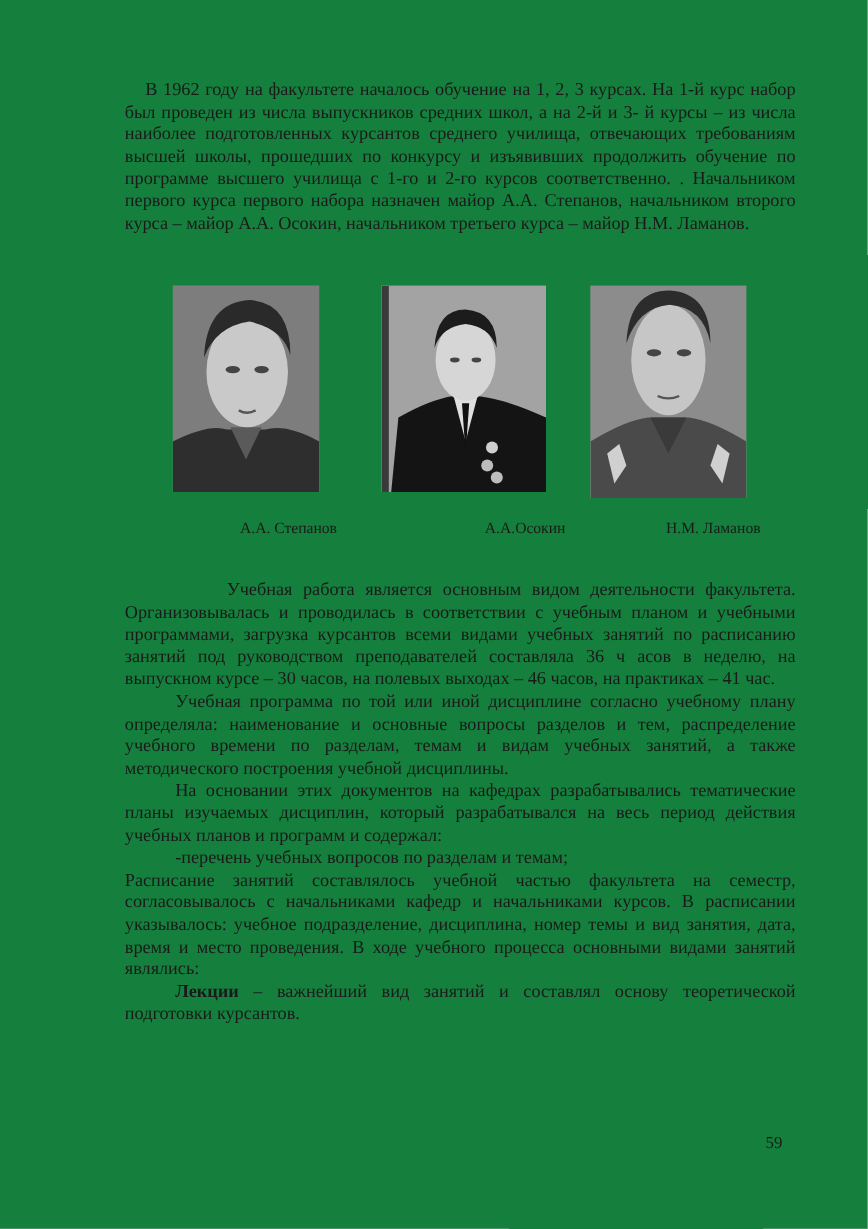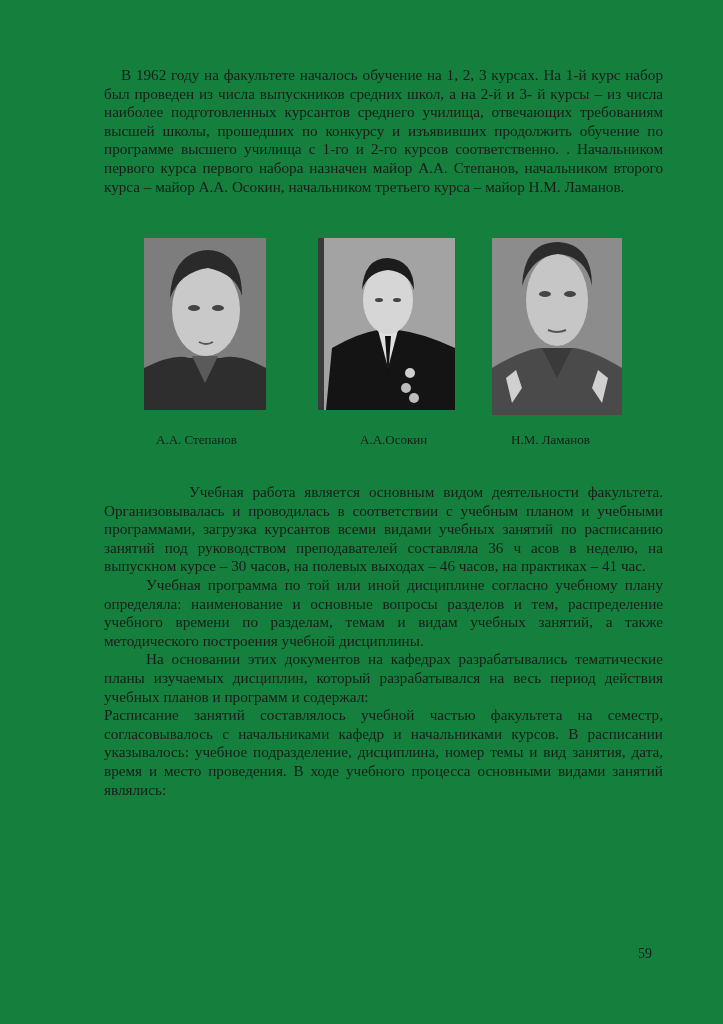--- a/index.html
+++ b/index.html
@@ -7,21 +7,21 @@
          font-family: "Liberation Serif", "DejaVu Serif", serif; color: #1a1a1a; }
   .page { position: absolute; left: 0; top: 0; width: 723px; height: 1024px; background: #15803d; }
   .text-block { position: absolute; left: 104px; width: 559px; font-size: 15.2px; line-height: 18.6px; text-align: justify; }
   .text-block p { margin: 0; }
   .indent1 { text-indent: 17px; }
   .indent2 { text-indent: 42px; }
   .indent-big { text-indent: 85px; }
   .list-item { padding-left: 42px; text-indent: 0; }
   .photo { position: absolute; overflow: hidden; background: #8a8a8a; }
   .photo svg { width: 100%; height: 100%; display: block; }
-  .caption { position: absolute; font-size: 13px; top: 432px; }
+  .caption { position: absolute; font-size: 13px; top: 432px; margin-left: 44px; }
   .page-number { position: absolute; left: 638px; top: 946px; font-size: 14px; }
   b { font-weight: bold; }
 </style>
 </head>
 <body>
 
 <div class="page">
 
   <div class="text-block" style="top:66px;">
     <p class="indent1">В 1962 году  на факультете началось обучение на 1, 2, 3 курсах. На 1-й курс набор был проведен из числа выпускников средних школ, а на 2-й и  3- й курсы – из числа наиболее подготовленных курсантов среднего училища, отвечающих требованиям высшей школы, прошедших по конкурсу и изъявивших продолжить обучение по программе высшего училища с 1-го и 2-го курсов соответственно. . Начальником первого курса первого набора назначен майор А.А. Степанов, начальником второго курса – майор    А.А. Осокин, начальником третьего курса – майор Н.М. Ламанов.</p>
@@ -71,17 +71,19 @@
   </div>
 
   <div class="caption" style="left:156px;">А.А. Степанов</div>
   <div class="caption" style="left:360px;">А.А.Осокин</div>
   <div class="caption" style="left:511px;text-align:center;">Н.М. Ламанов</div>
 
   <div class="text-block" style="top:483px;">
     <p class="indent-big">Учебная работа является основным видом деятельности факультета. Организовывалась и проводилась в соответствии с учебным планом и учебными программами, загрузка курсантов всеми видами учебных занятий по расписанию занятий под руководством преподавателей составляла 36 ч асов в неделю, на выпускном курсе – 30 часов, на полевых выходах – 46 часов, на практиках – 41 час.</p>
     <p class="indent2">Учебная программа по той или иной дисциплине согласно учебному плану определяла: наименование и основные вопросы разделов и тем, распределение учебного времени по разделам, темам и видам учебных занятий, а также методического построения учебной дисциплины.</p>
     <p class="indent2">На основании этих документов на кафедрах разрабатывались тематические планы изучаемых дисциплин, который разрабатывался на весь период действия учебных планов и программ и содержал:</p>
+    <p class="list-item">-перечень учебных вопросов по разделам и темам;</p>
     <p>Расписание занятий составлялось учебной частью факультета на семестр, согласовывалось с начальниками кафедр и начальниками курсов. В расписании указывалось: учебное подразделение, дисциплина, номер темы и вид занятия, дата, время и место проведения. В ходе учебного процесса основными видами занятий являлись:</p>
+    <p class="indent2"><b>Лекции</b><span> – важнейший вид занятий и составлял основу теоретической подготовки курсантов.</span></p>
   </div>
 
   <div class="page-number">59</div>
 </div>
 
 </body></html>

